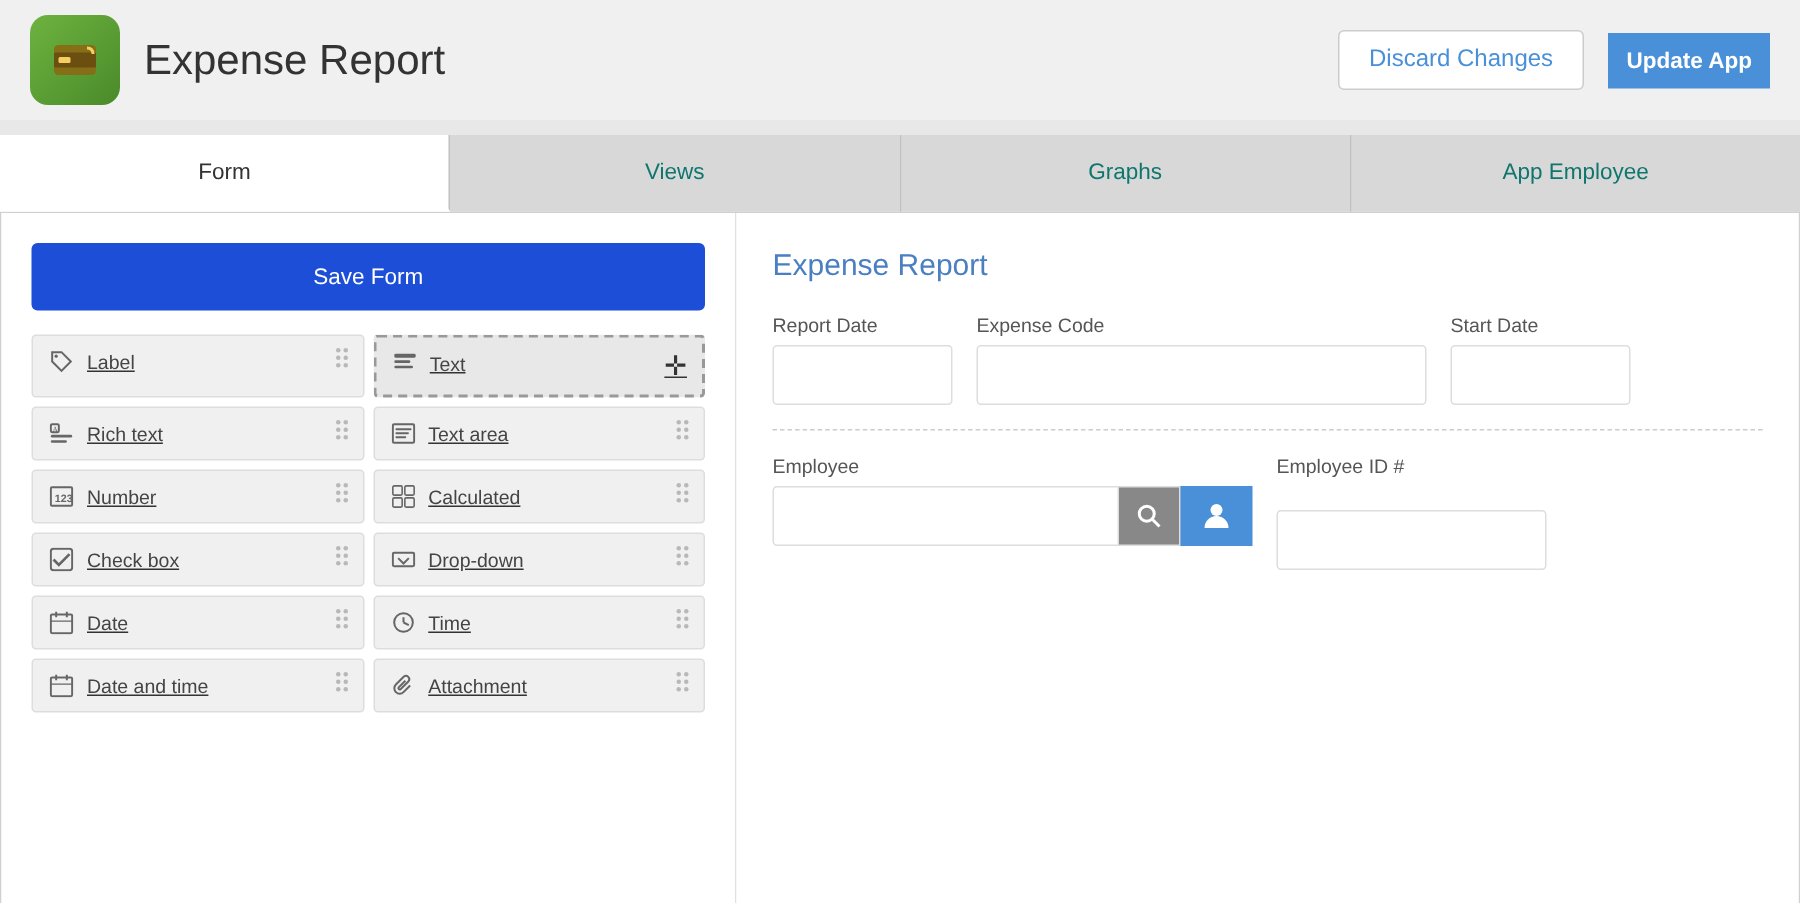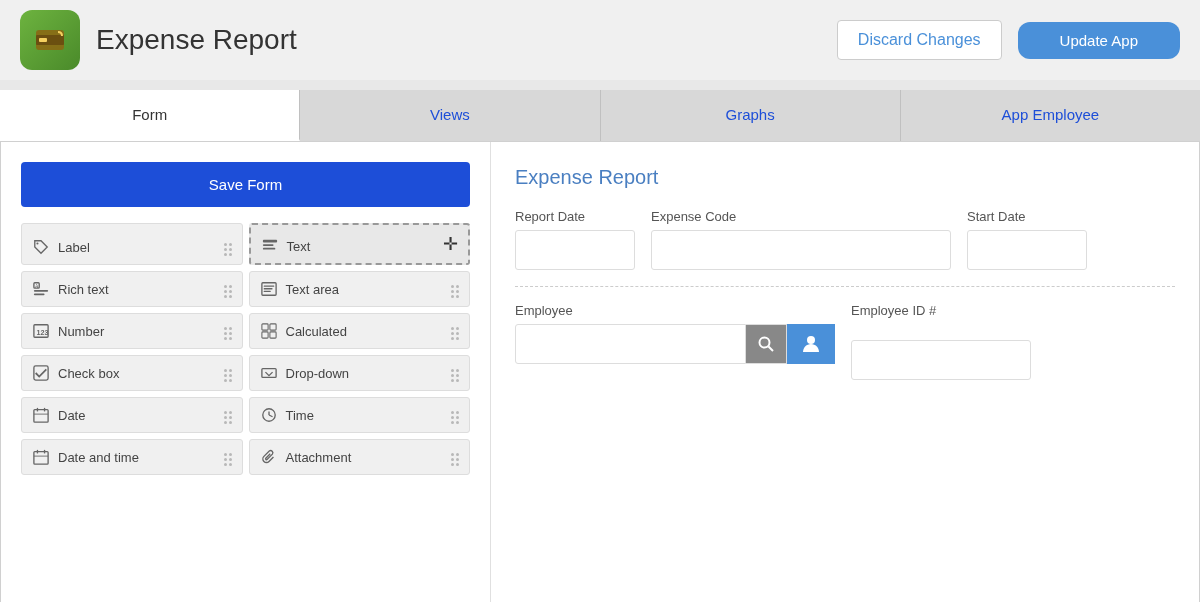--- a/index.html
+++ b/index.html
@@ -4,37 +4,37 @@
   <style>
     * { box-sizing: border-box; margin: 0; padding: 0; }
     body { font-family: 'Helvetica Neue', Arial, sans-serif; background: #e8e8e8; font-size: 14px; color: #333; }
 
     
     .header { display: flex; align-items: center; background: #f0f0f0; padding: 10px 20px; height: 80px; gap: 16px; }
     .app-icon { width: 60px; height: 60px; background: linear-gradient(135deg, #6db33f, #4a8a2a); border-radius: 12px; display: flex; align-items: center; justify-content: center; flex-shrink: 0; }
     .app-icon svg { width: 36px; height: 36px; }
     .app-title { font-size: 28px; font-weight: 300; color: #333; flex: 1; }
     .btn-discard { background: white; border: 1px solid #ccc; color: #4a90d9; padding: 10px 20px; border-radius: 4px; font-size: 16px; cursor: pointer; }
-    .btn-update { background: #4a90d9; border: none; color: white; padding: 10px 42px; border-radius: 12px; font-size: 15px; cursor: pointer; font-weight: 400; }
+    .btn-update { background: #4a90d9; border: none; color: white; padding: 10px 12px; border-radius: 0; font-size: 15px; cursor: pointer; font-weight: 700; }
 
     
     .tabs-container { background: #e0e0e0; display: flex; margin-top: 10px; border-bottom: none; }
-    .tab { flex: 1; padding: 16px; text-align: center; cursor: pointer; font-size: 15px; color: #1d4ed8; background: #d8d8d8; border-right: 1px solid #c0c0c0; }
+    .tab { flex: 1; padding: 16px; text-align: center; cursor: pointer; font-size: 15px; color: #0f766e; background: #d8d8d8; border-right: 1px solid #c0c0c0; }
     .tab.active { background: white; color: #333; border-bottom: 2px solid white; }
     .tab:last-child { border-right: none; }
 
     
     .main { display: flex; background: white; min-height: 500px; border: 1px solid #d0d0d0; }
 
     
     .left-panel { width: 490px; flex-shrink: 0; padding: 20px; border-right: 1px solid #e0e0e0; background: white; }
     .btn-save-form { width: 100%; background: #1d4ed8; color: white; border: none; padding: 14px; font-size: 15px; border-radius: 4px; cursor: pointer; margin-bottom: 16px; }
 
     .field-grid { display: grid; grid-template-columns: 1fr 1fr; gap: 6px; }
-    .field-item { display: flex; align-items: flex-end; justify-content: space-between; background: #f0f0f0; border: 1px solid #ddd; border-radius: 3px; padding: 8px 10px; cursor: pointer; position: relative; }
+    .field-item { display: flex; align-items: flex-start; justify-content: space-between; background: #f0f0f0; border: 1px solid #ddd; border-radius: 3px; padding: 8px 10px; cursor: pointer; position: relative; text-decoration: underline; }
     .field-item.dragging { border: 2px dashed #999; background: #e8e8e8; }
     .field-label { display: flex; align-items: center; gap: 8px; font-size: 13px; color: #444; }
     .field-icon { width: 18px; height: 18px; display: flex; align-items: center; justify-content: center; color: #666; }
     .drag-handle { display: flex; flex-direction: column; gap: 2px; opacity: 0.4; }
     .drag-handle span { display: flex; gap: 2px; }
     .drag-dot { width: 3px; height: 3px; background: #666; border-radius: 50%; }
     .drag-cursor { cursor: move; color: #333; font-size: 18px; }
 
     
     .right-panel { flex: 1; padding: 24px; background: white; }

